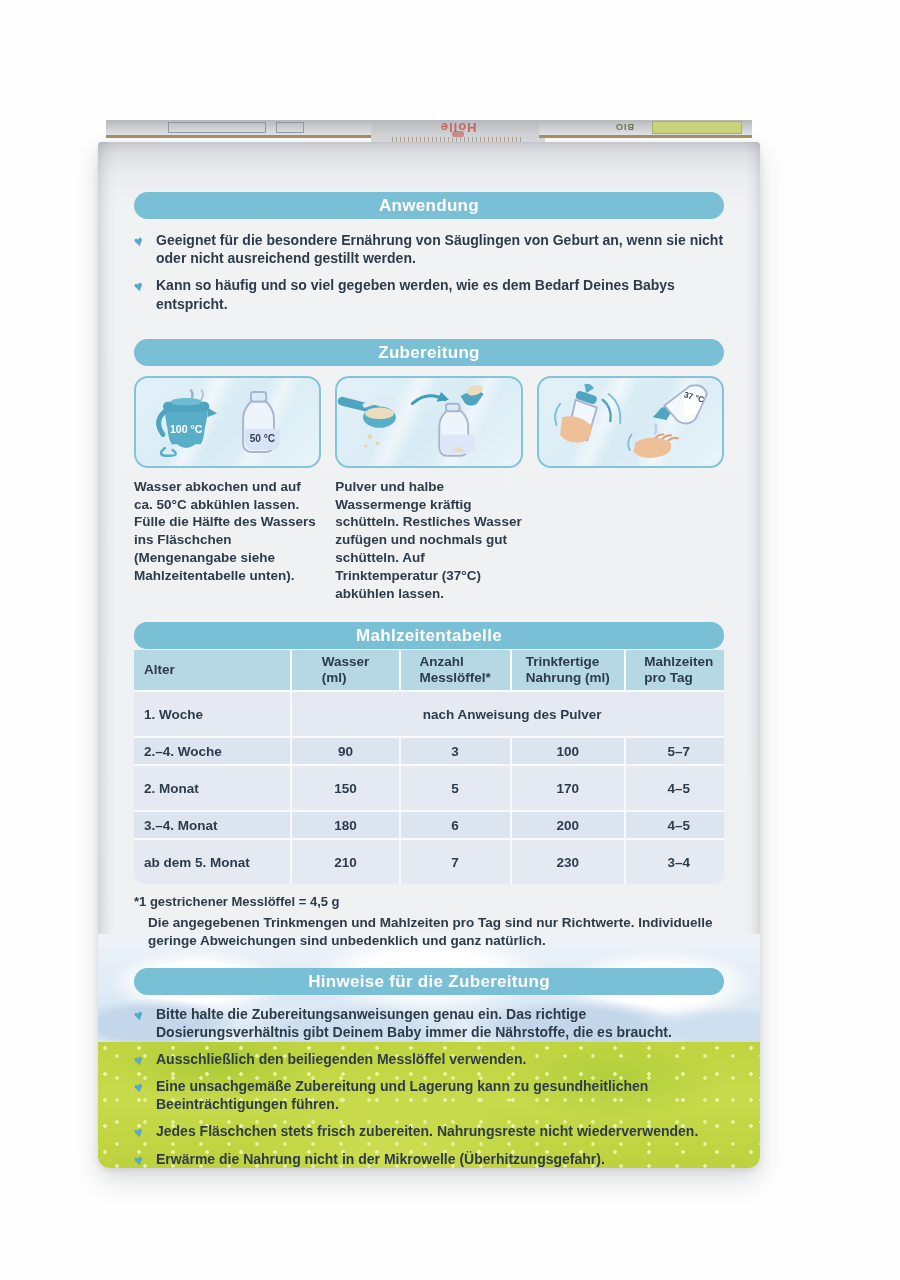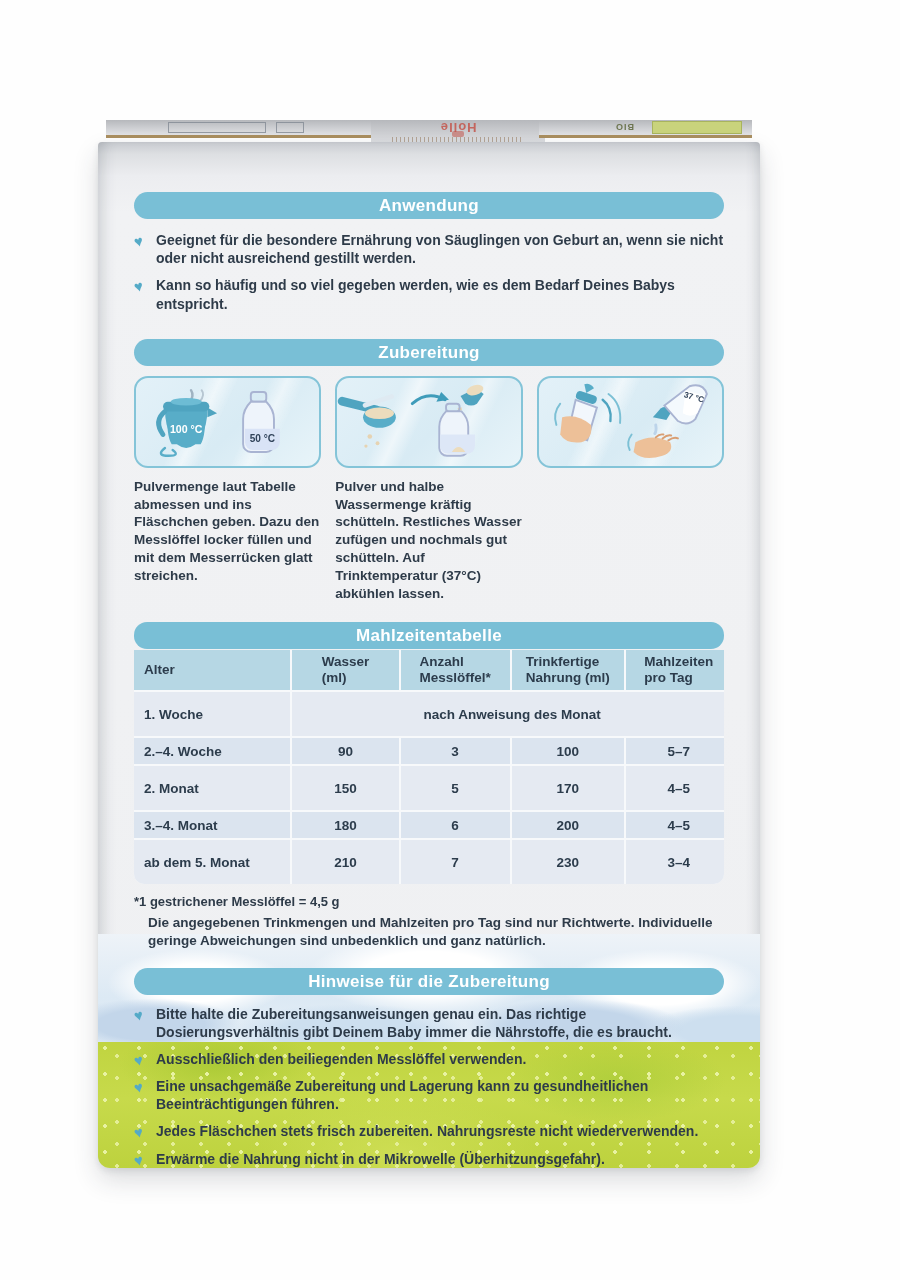--- a/index.html
+++ b/index.html
@@ -195,39 +195,39 @@
               <path d="M121 48 q1 6 -1 9" stroke="#bcd4ea" stroke-width="3" stroke-linecap="round" fill="none"></path>
               <path d="M100 66 q18 -10 36 0 q4 10 -8 14 q-20 6 -30 -4 z" fill="#edc098"></path>
               <path d="M134 64 q6 -4 10 -2 M128 62 q5 -4 9 -3 M121 61 q4 -4 8 -3" stroke="#d99e72" stroke-width="2" fill="none" stroke-linecap="round"></path>
               <path d="M96 58 q-6 8 -2 16" fill="none" stroke="#7cc0d5" stroke-width="2" stroke-linecap="round"></path>
             </g>
           </svg>
         </div>
       </div>
 
       <div class="steps">
-        <p>Pulvermenge laut Tabelle abmessen und ins Fläschchen geben. Dazu den Messlöffel locker füllen und mit dem Messerrücken glatt streichen.</p>
+        <p>Wasser abkochen und auf ca. 50°C abkühlen lassen. Fülle die Hälfte des Wassers ins Fläschchen (Mengenangabe siehe Mahlzeitentabelle unten).</p>
         <p>Pulver und halbe Wassermenge kräftig schütteln. Restliches Wasser zufügen und nochmals gut schütteln. Auf Trinktemperatur (37°C) abkühlen lassen.</p>
       </div>
 
       <div class="mtable">
         <div class="pill">Mahlzeitentabelle</div>
         <div class="tgrid">
           <div class="tc th left">Alter</div>
           <div class="tc th">Wasser
 (ml)</div>
           <div class="tc th">Anzahl
 Messlöffel*</div>
           <div class="tc th">Trinkfertige
 Nahrung (ml)</div>
           <div class="tc th">Mahlzeiten
 pro Tag</div>
 
           <div class="tc tr-a left">1. Woche</div>
-          <div class="tc tr-a tspan">nach Anweisung des Monat</div>
+          <div class="tc tr-a tspan">nach Anweisung des Pulver</div>
 
           <div class="tc tr-b left">2.–4. Woche</div>
           <div class="tc tr-b">90</div>
           <div class="tc tr-b">3</div>
           <div class="tc tr-b">100</div>
           <div class="tc tr-b">5–7</div>
 
           <div class="tc tr-a left">2. Monat</div>
           <div class="tc tr-a">150</div>
           <div class="tc tr-a">5</div>

